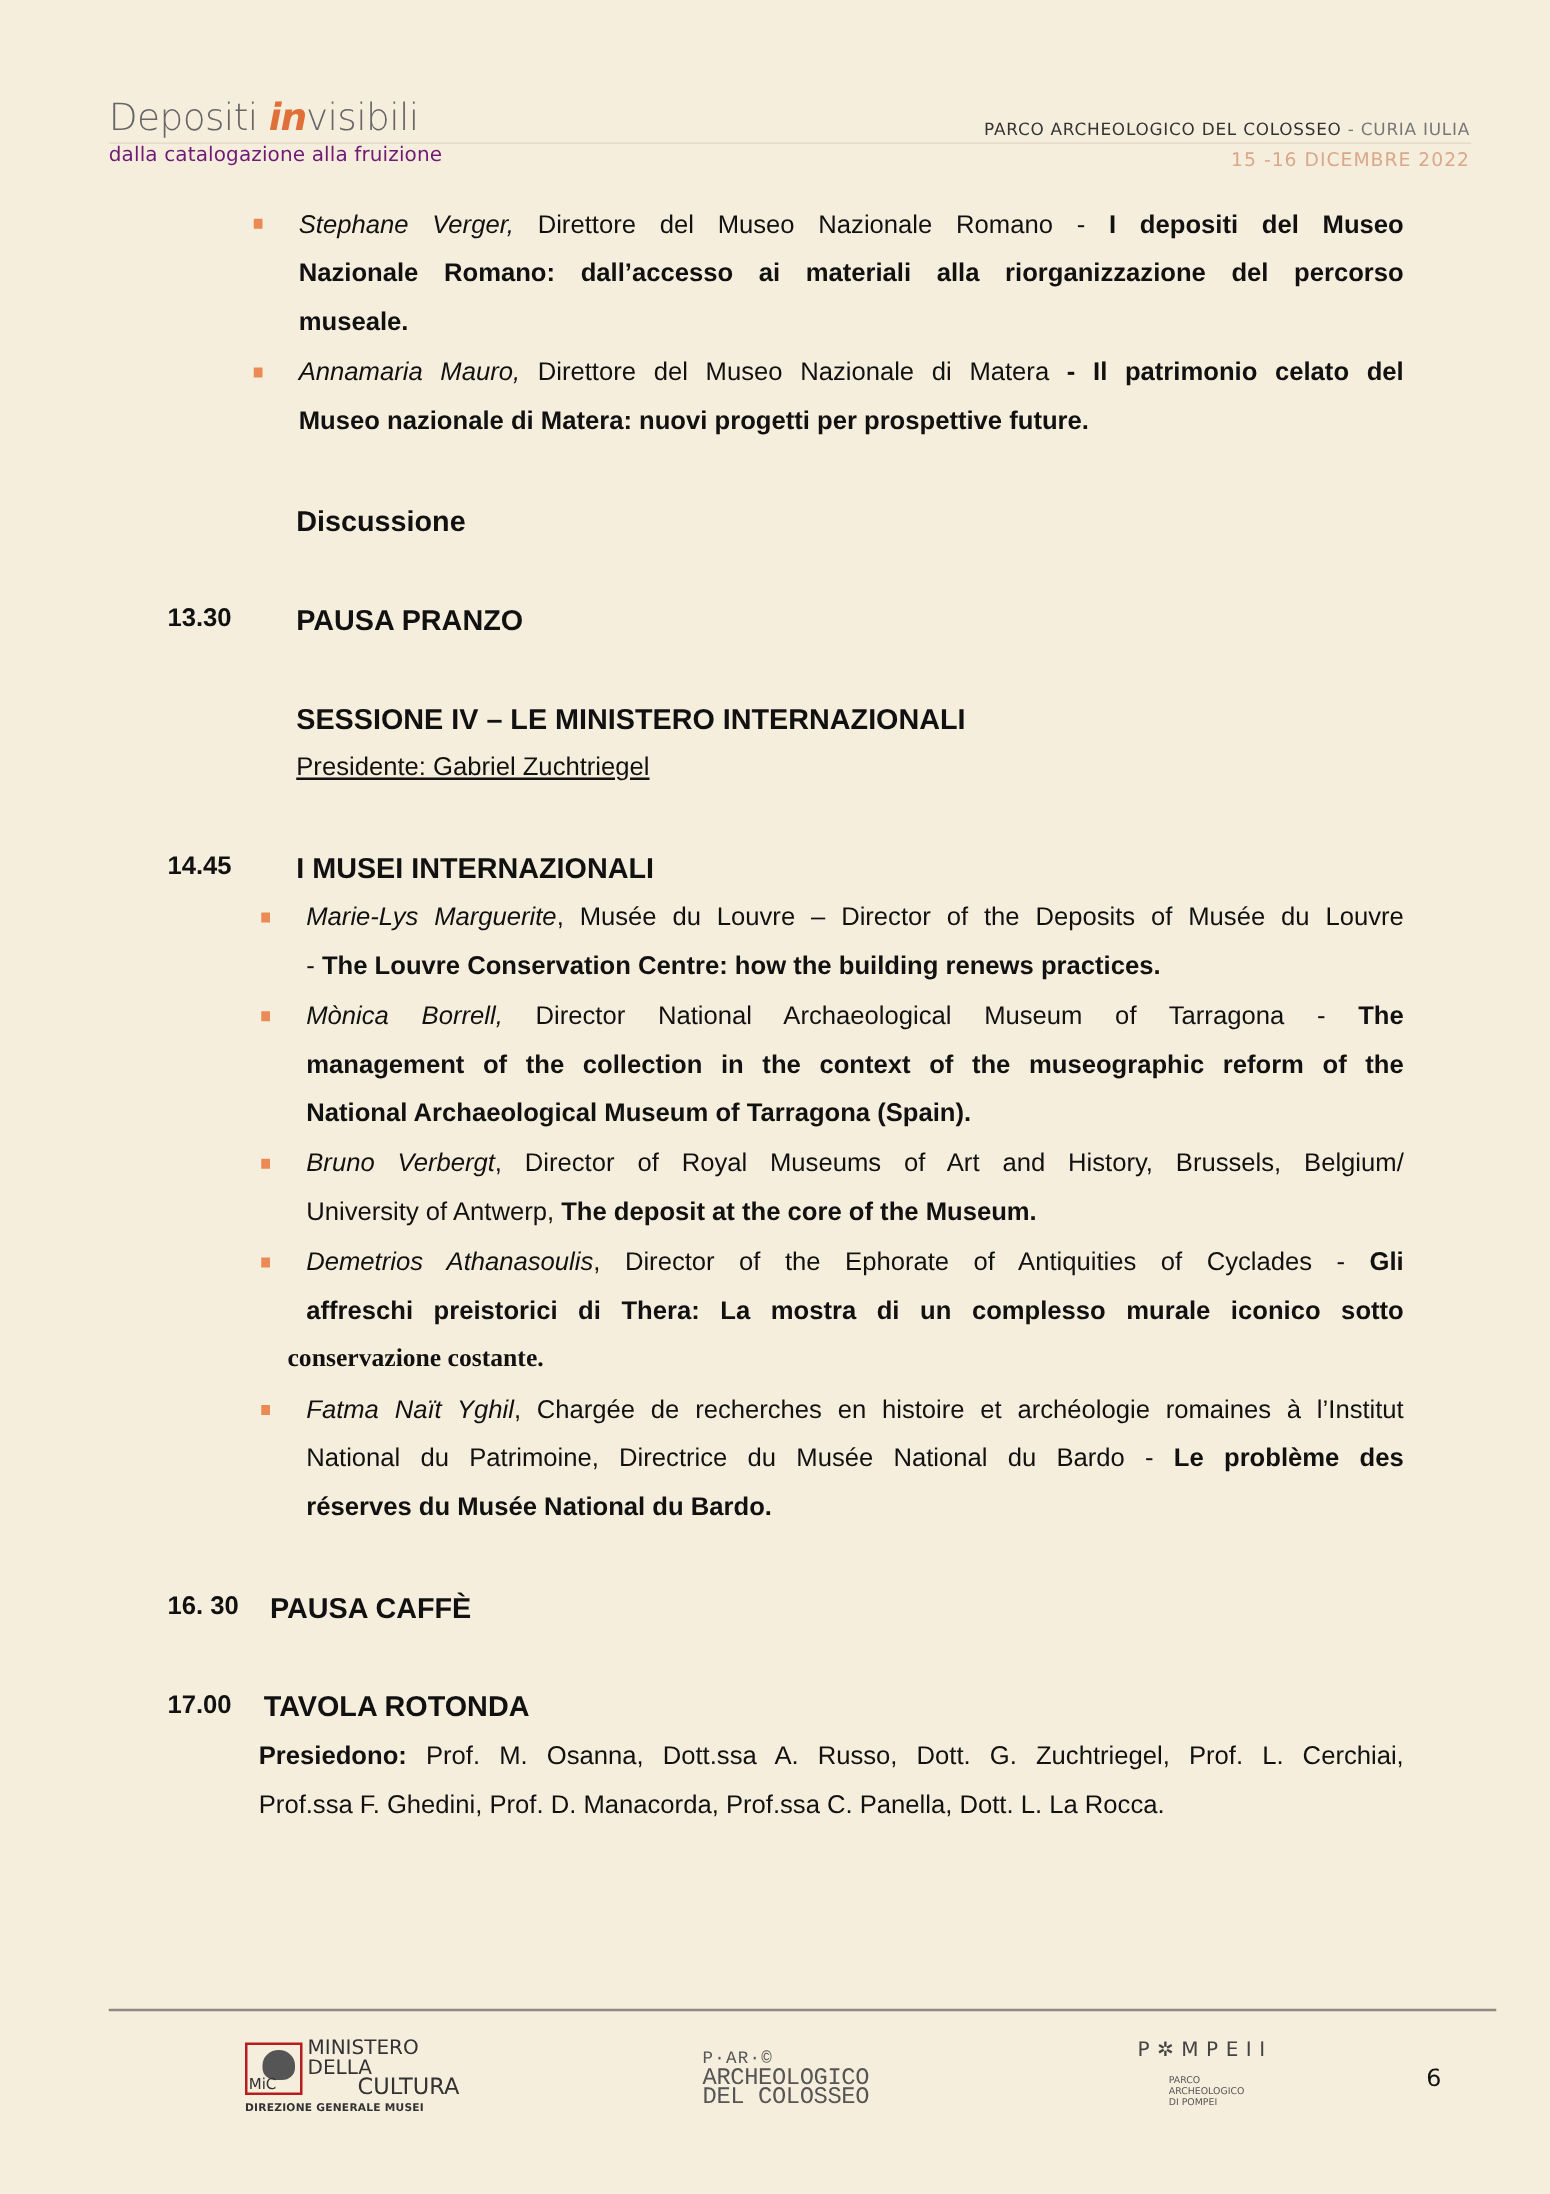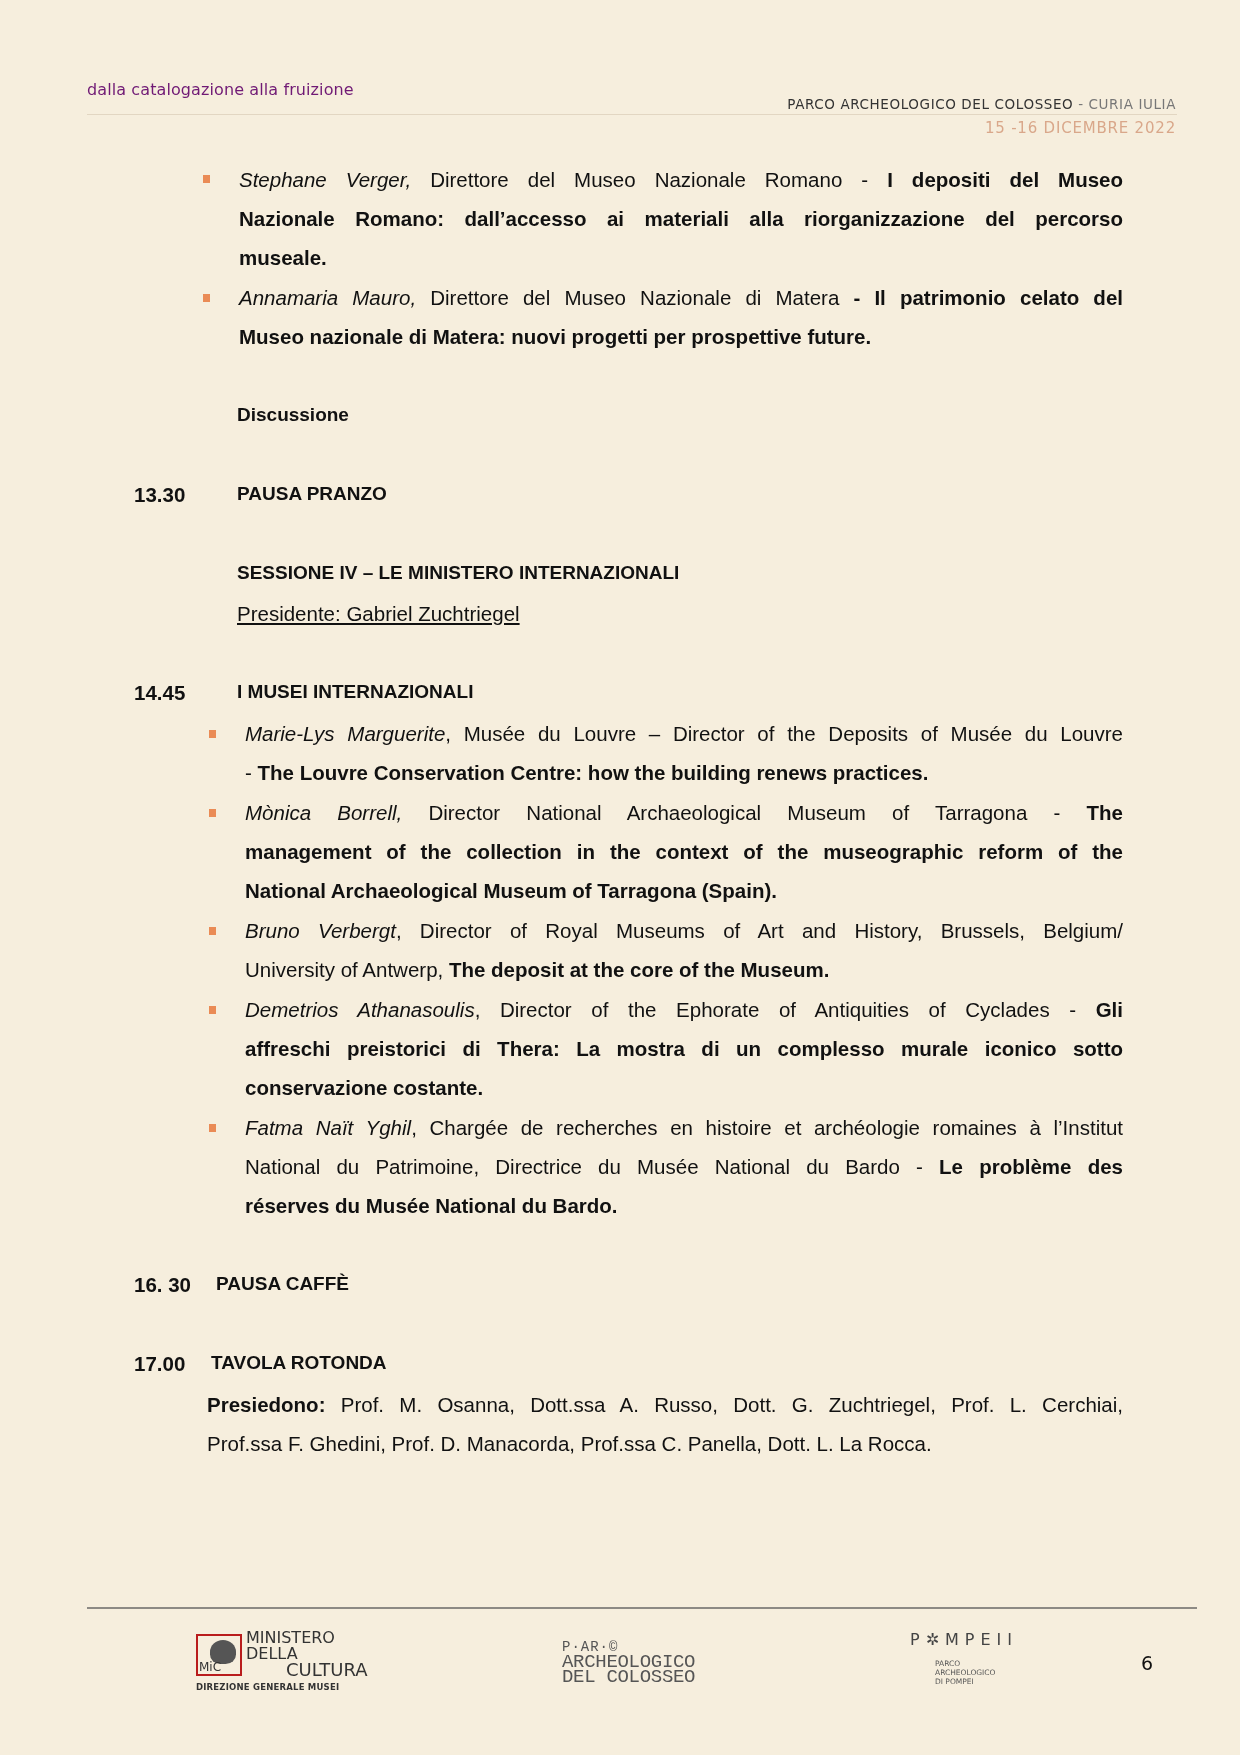--- a/index.html
+++ b/index.html
@@ -21,21 +21,21 @@
     
     .content { position: absolute; left: 0; top: 0; width: 1240px; }
     .line { position: absolute; font-size: 20.5px; line-height: 39.4px; white-space: nowrap; }
     .just { display: block; text-align: justify; text-align-last: justify; }
     .b { font-weight: bold; }
     .i { font-style: italic; }
     .u { text-decoration: underline; }
     .bullet { position: absolute; width: 7px; height: 8px; background: #ea8b55; }
 
     .time { position: absolute; font-weight: bold; font-size: 20.5px; }
-    .heading { position: absolute; font-weight: bold; font-size: 19px; }
+    .heading { position: absolute; font-weight: bold; font-size: 23px; }
 
     
     .ftr-rule { position: absolute; left: 87px; top: 1607px; width: 1110px; height: 2px; background: #8d8a84; }
     .logo-mic { position: absolute; left: 196px; top: 1634px; }
     .mic-box { position: absolute; left: 0; top: 0; width: 46px; height: 42px; border: 2px solid #b91c1c; }
     .mic-box .mic-txt { position: absolute; left: 1px; bottom: 0; font-size: 12px; font-family: "DejaVu Sans", sans-serif; color: #333; }
     .mic-box .bust { position: absolute; left: 12px; top: 4px; width: 26px; height: 24px; border-radius: 50% 50% 40% 40%; background: #555; }
     .mic-words { position: absolute; left: 50px; top: -4px; font-family: "DejaVu Sans", sans-serif; color: #333; line-height: 16px; }
     .mic-words .w1 { font-size: 16px; }
     .mic-words .w2 { font-size: 16px; }
@@ -49,20 +49,21 @@
 
     .logo-pompei { position: absolute; left: 910px; top: 1630px; font-family: "DejaVu Sans", sans-serif; color: #444; }
     .pompei-word { font-size: 16px; letter-spacing: 6px; }
     .pompei-sub { margin-left: 25px; margin-top: 10px; font-size: 7.5px; line-height: 9px; color: #555; }
     .page-num { position: absolute; left: 1141px; top: 1652px; font-family: "DejaVu Sans", sans-serif; font-size: 19px; color: #111; }
   </style>
 </head>
 <body>
 
 <div class="hdr-brand">
+  <div class="brand-title"><span class="thin">Depositi</span> <span class="accent">in</span><span class="thin">visibili</span></div>
   <div class="brand-sub">dalla catalogazione alla fruizione</div>
 </div>
 <div class="hdr-rule"></div>
 <div class="hdr-right">
   <div class="venue"><span>PARCO ARCHEOLOGICO DEL COLOSSEO</span><span class="light"> - </span><span class="light">CURIA IULIA</span></div>
   <div class="dates">15 -16 DICEMBRE 2022</div>
 </div>
 
 <div class="content">
 
@@ -113,21 +114,21 @@
     </div>
   <div class="line" style="left:245px; top:950px;"><span>University of Antwerp, </span><span class="b">The deposit at the core of the Museum.</span></div>
 
   <div class="bullet" style="left:209px; top:1006px;"></div>
   <div class="line" style="left:245px; top:990px; width:878px;">
       <span class="just"><span class="i">Demetrios Athanasoulis</span><span>, Director of the Ephorate of Antiquities of Cyclades - </span><span class="b">Gli</span></span>
     </div>
   <div class="line" style="left:245px; top:1029px; width:878px;">
       <span class="just b">affreschi preistorici di Thera: La mostra di un complesso murale iconico sotto</span>
     </div>
-  <div class="line b" style="left:245px; top:1068px;">conservazione costante.</div>
+  <div class="line b" style="left:230px; top:1068px;font-family:Liberation Serif, serif;">conservazione costante.</div>
 
   <div class="bullet" style="left:209px; top:1124px;"></div>
   <div class="line" style="left:245px; top:1108px; width:878px;">
       <span class="just"><span class="i">Fatma Naït Yghil</span><span>, Chargée de recherches en histoire et archéologie romaines à l’Institut</span></span>
     </div>
   <div class="line" style="left:245px; top:1147px; width:878px;">
       <span class="just"><span>National du Patrimoine, Directrice du Musée National du Bardo - </span><span class="b">Le problème des</span></span>
     </div>
   <div class="line b" style="left:245px; top:1186px;">réserves du Musée National du Bardo.</div>
 

